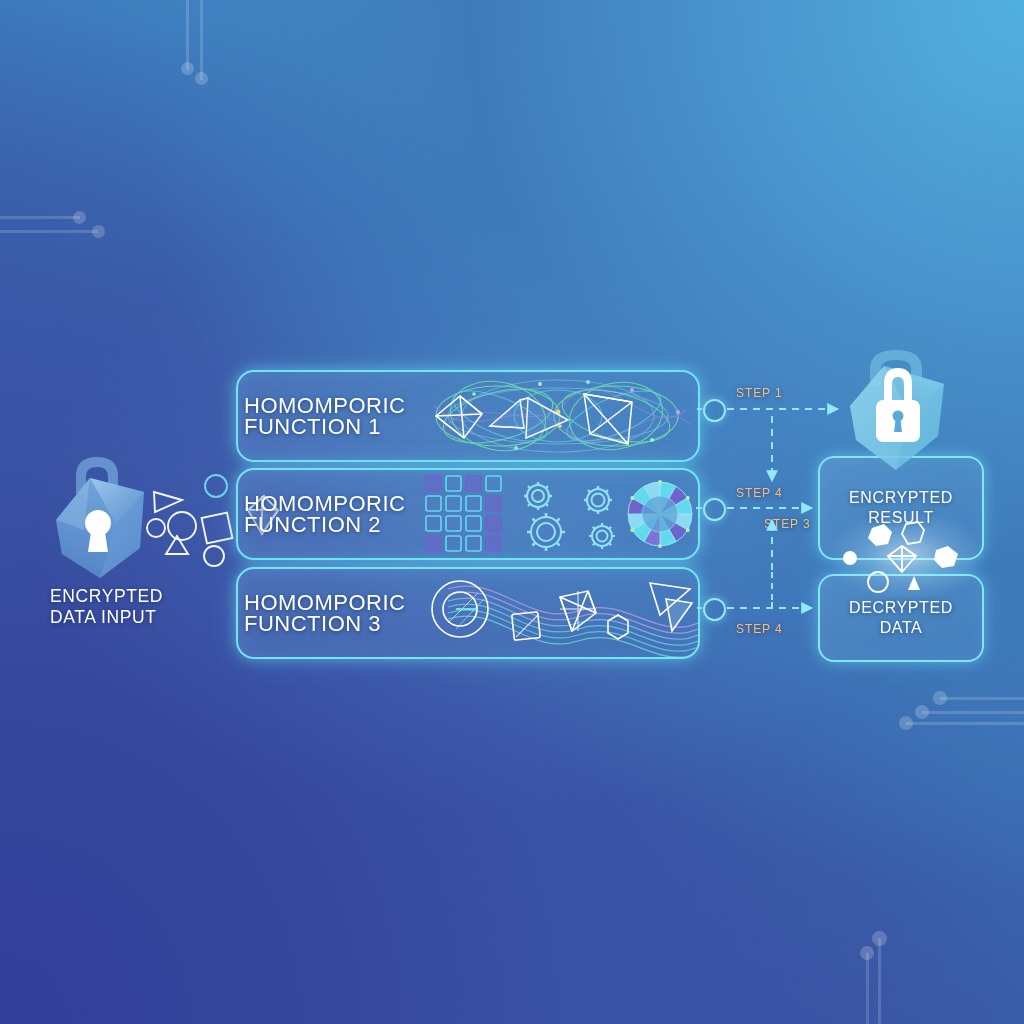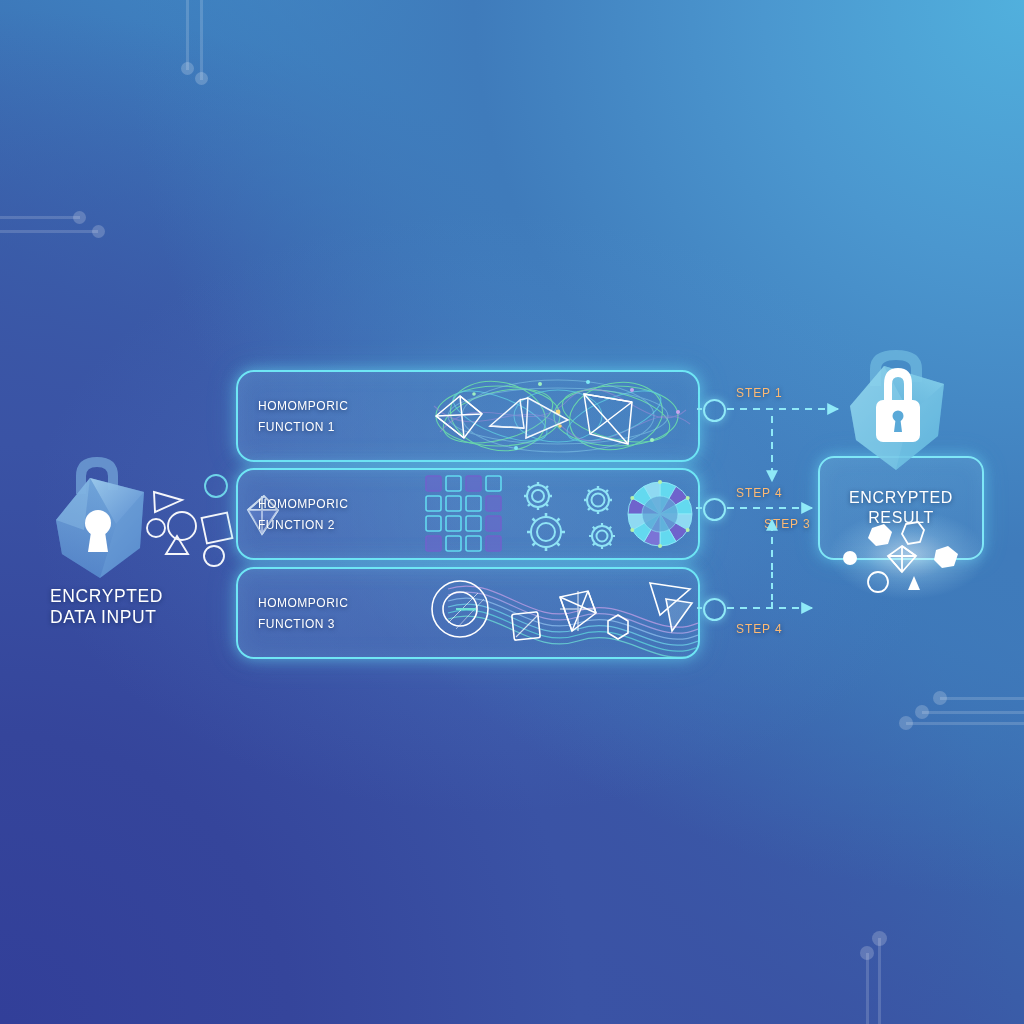--- a/index.html
+++ b/index.html
@@ -71,25 +71,25 @@
       0 0 30px rgba(90,200,240,0.22),
       inset 0 0 22px rgba(140,215,245,0.12);
     overflow: hidden;
   }
   #panel-1 { top: 370px; }
   #panel-2 { top: 468px; }
   #panel-3 { top: 567px; }
 
   .panel-label {
     position: absolute;
-    left: 20px;
+    left: 6px;
     top: 50%;
     transform: translateY(-50%);
     color: #ffffff;
-    font-size: 12px;
+    font-size: 22px;
     line-height: 20.5px;
     letter-spacing: 0.5px;
     white-space: pre-line;
     text-shadow: 0 1px 4px rgba(10,30,70,0.6);
     z-index: 4;
   }
   .panel-art {
     position: absolute;
     left: 182px; top: 0;
     width: 278px; height: 88px;
@@ -518,14 +518,18 @@
     <g fill="none" stroke="#ffffff" stroke-width="1.8">
       <polygon points="76,4 88,2 94,10 90,22 78,24 72,14"></polygon>
       <circle cx="48" cy="62" r="10"></circle>
       <g>
         <polygon points="58,36 72,26 86,36 72,52"></polygon>
         <path d="M58,36 L86,36 M72,26 L72,52 M58,36 L72,52 M86,36 L72,26"></path>
       </g>
     </g>
   </svg>
 
+  <div id="box-decrypted" class="result-box">
+    <div class="result-text">DECRYPTED
+DATA</div>
+  </div>
 
 </div>
 
 </body></html>

